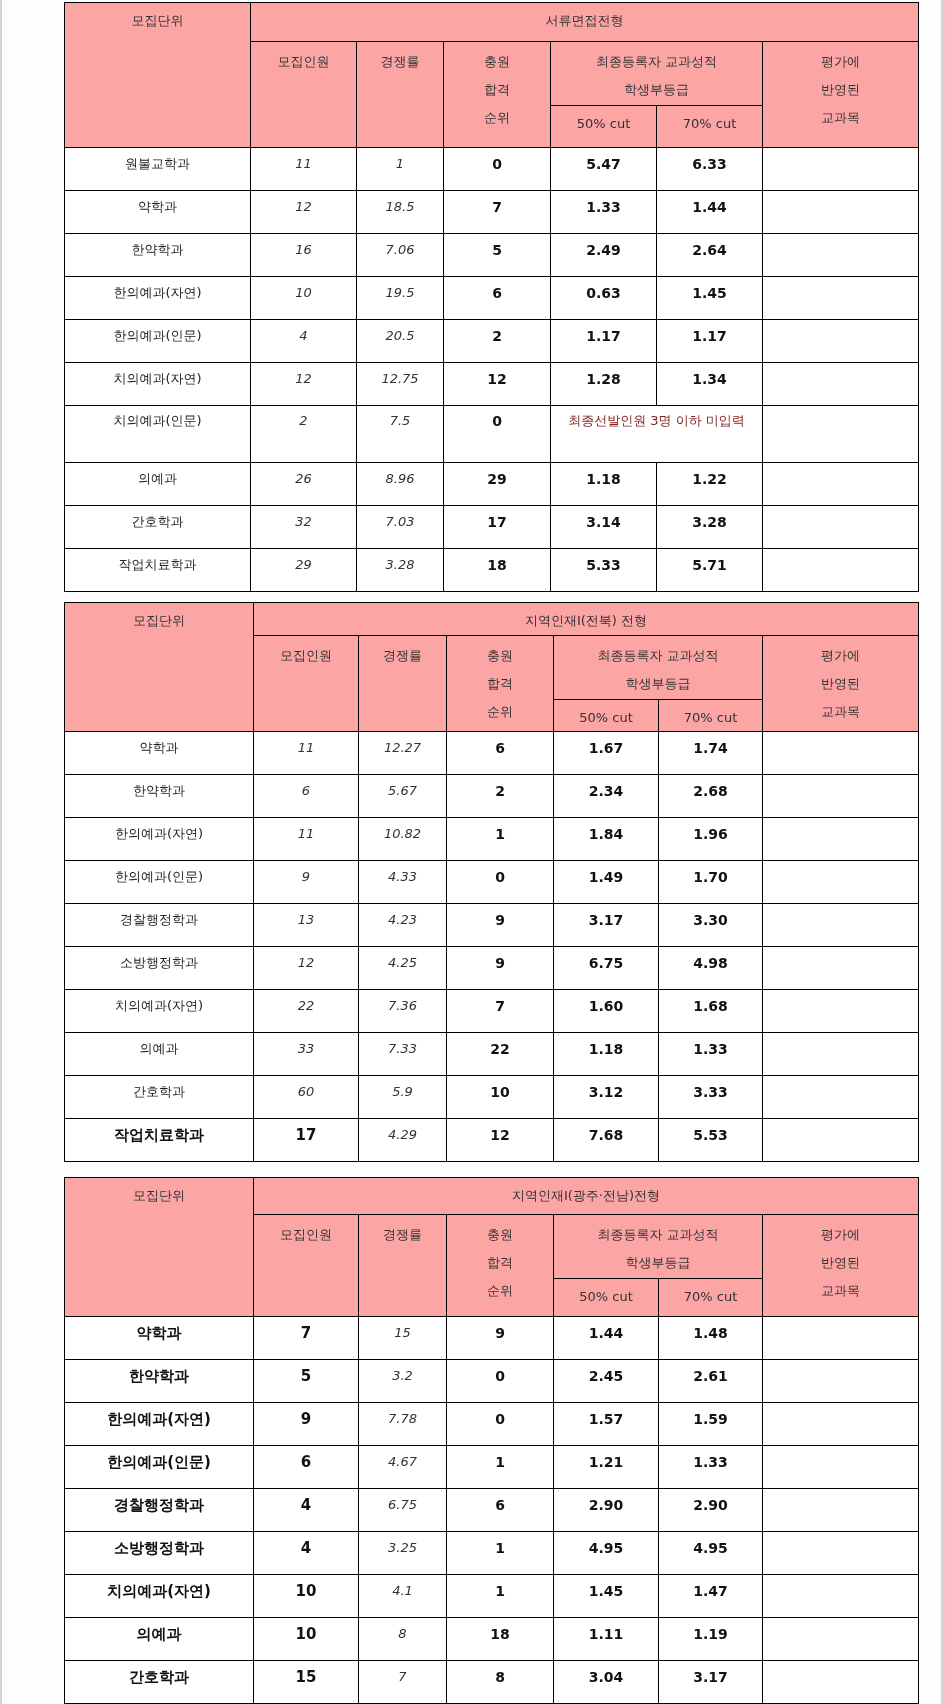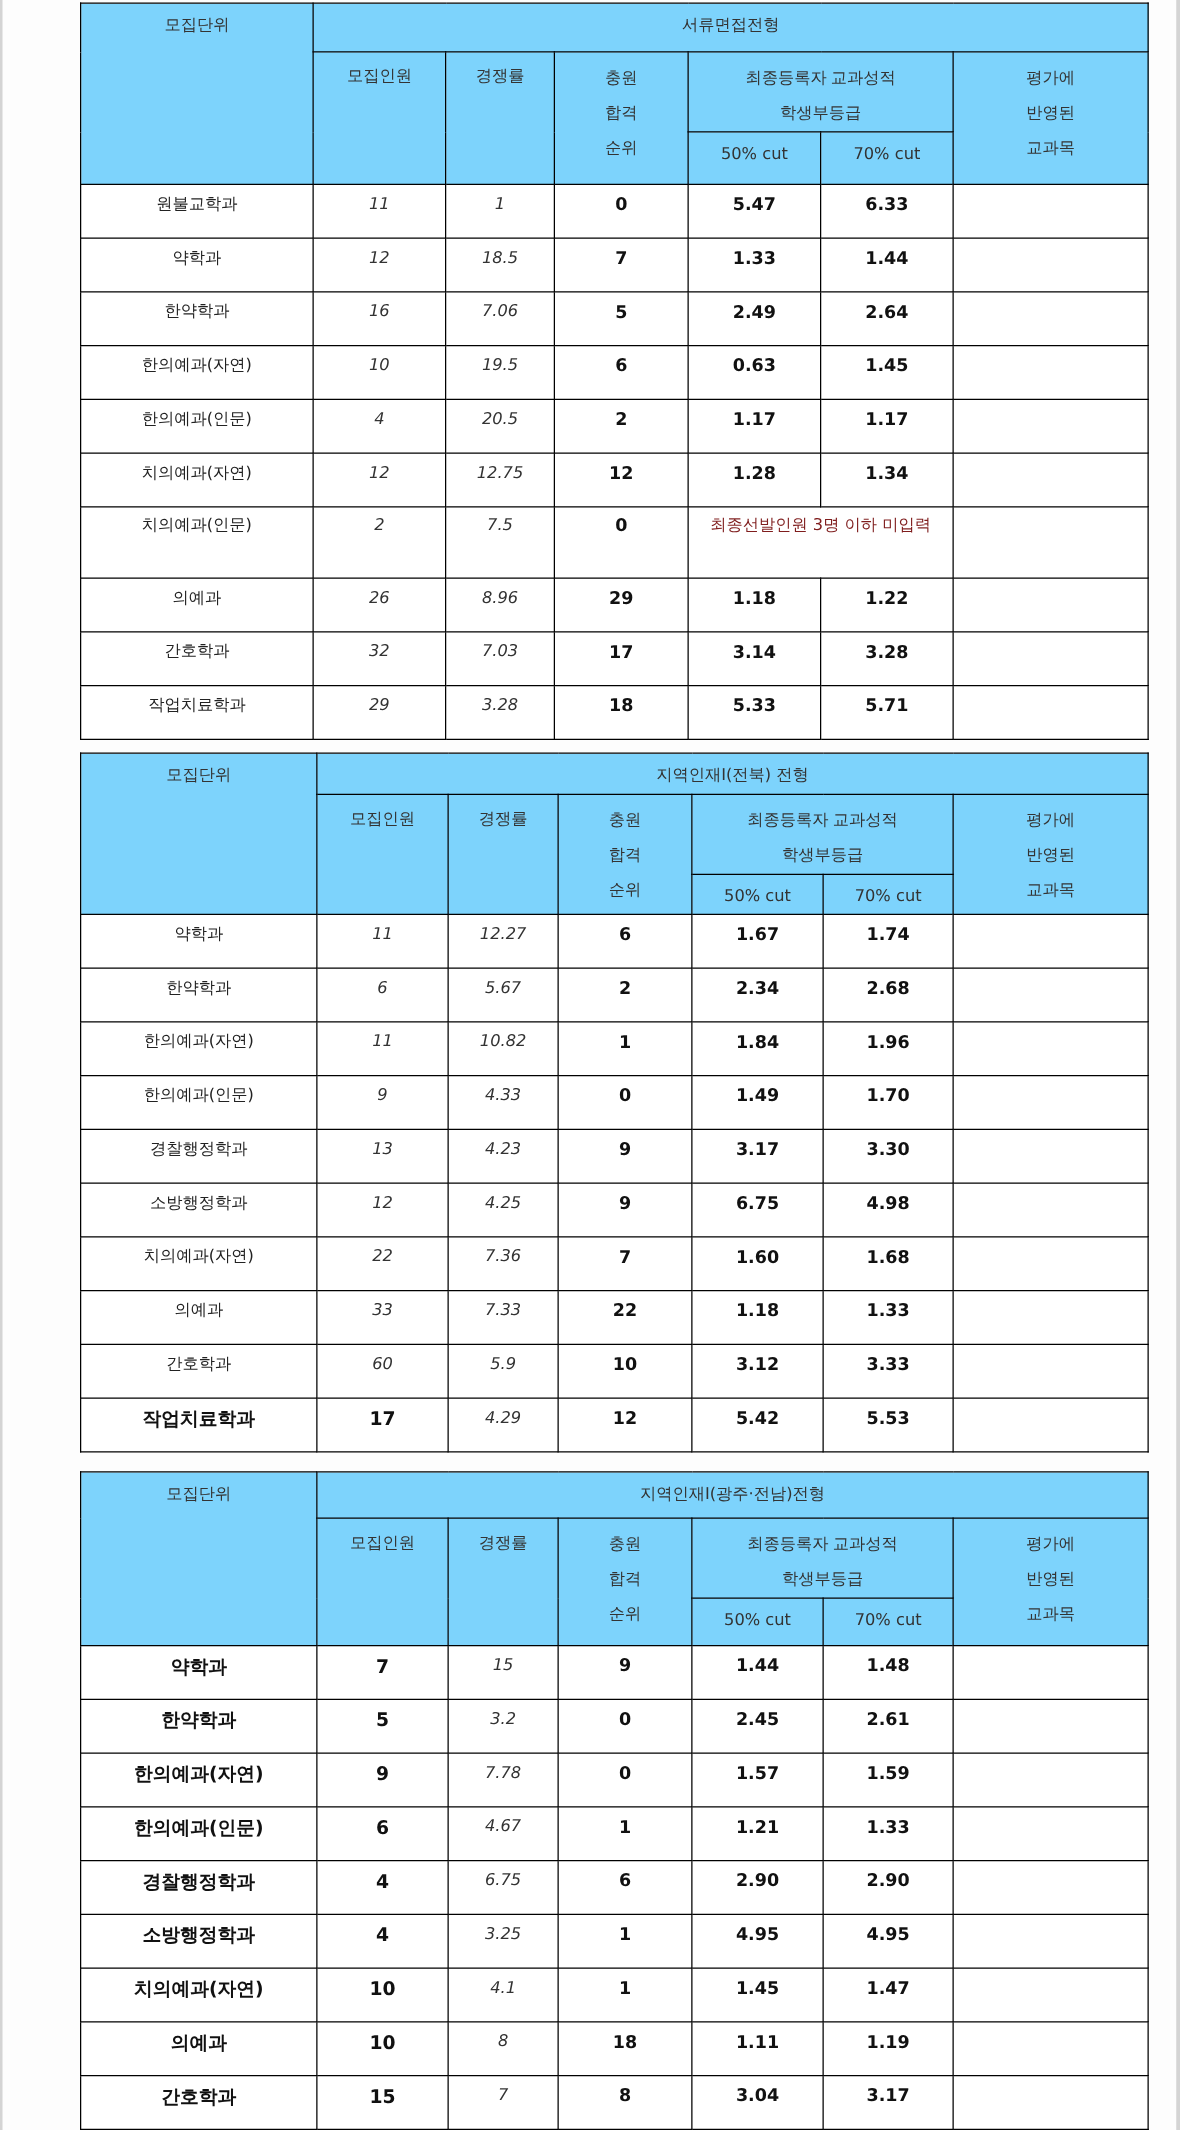--- a/index.html
+++ b/index.html
@@ -14,29 +14,29 @@
   table.adm {
     position: absolute; left: 64px; width: 854px;
     border-collapse: collapse; table-layout: fixed;
     font-size: 13px;
   }
   table.adm td {
     border: 1.5px solid #000;
     text-align: center; vertical-align: top;
     padding: 0; line-height: 27px;
   }
-  table.adm td.hd { background: #7dd3fc; color: #333; padding-top: 4px; }
+  table.adm td.hd { background: #fca5a5; color: #333; padding-top: 4px; }
   table.adm td.hd.multi { line-height: 28px; padding-top: 6px; }
   table.adm td.body { background: #fff; color: #222; height: 40px; padding-top: 2px; line-height: 28px; }
   table.adm td.body.tall { height: 54px; line-height: 26px; }
   table.adm td.num { font-size: 13px; color: #333; font-style: italic; }
   table.adm td.b { font-weight: bold; color: #111; font-size: 14px; }
   table.adm td.big { font-weight: bold; color: #111; font-size: 15px; }
   table.adm td.note { font-size: 13px; color: #7f1d1d; line-height: 24px; }
-  .sub { display: block; font-family: Liberation Serif, serif; }
+  .sub { display: block; }
   #t1 { top: 2px; }
   #t2 { top: 602px; }
   #t3 { top: 1177px; }
 </style>
 </head>
 <body>
 
 <div class="page-edge-left"></div>
 <div class="page-edge-right"></div>
 
@@ -287,21 +287,21 @@
     <td class="body b">10</td>
     <td class="body b">3.12</td>
     <td class="body b">3.33</td>
     <td class="body"></td>
   </tr>
   <tr>
     <td class="body big">작업치료학과</td>
     <td class="body big">17</td>
     <td class="body num">4.29</td>
     <td class="body b">12</td>
-    <td class="body b">5.42</td>
+    <td class="body b">7.68</td>
     <td class="body b">5.53</td>
     <td class="body"></td>
   </tr>
 </tbody>
   </table>
 
 <table class="adm" id="t3">
   <colgroup>
     <col style="width:189px">
       <col style="width:105px">

